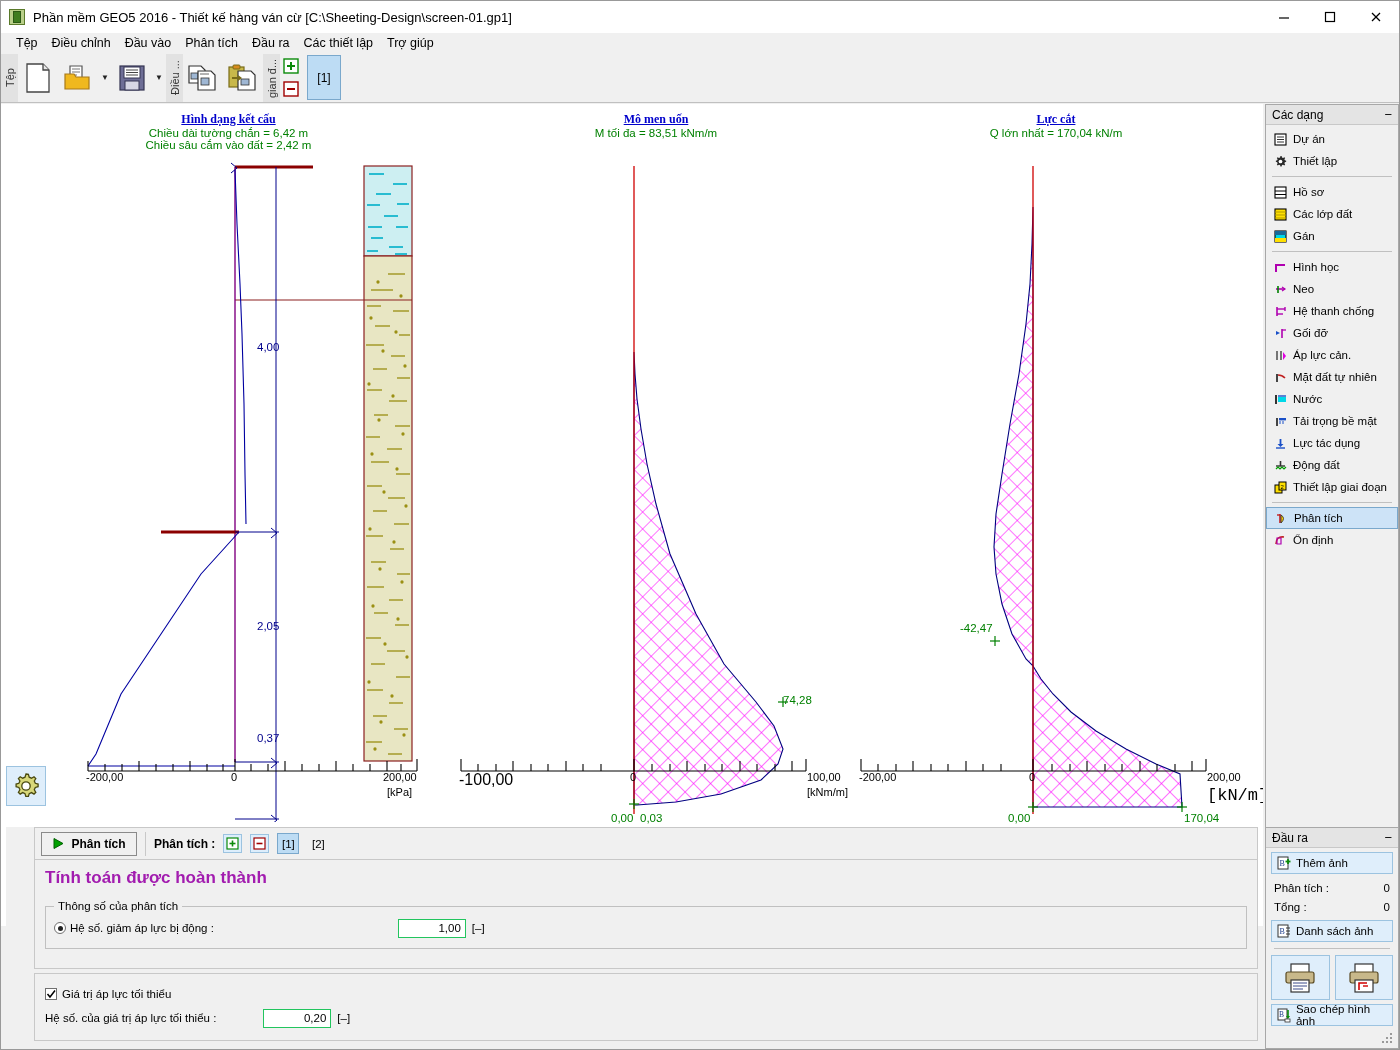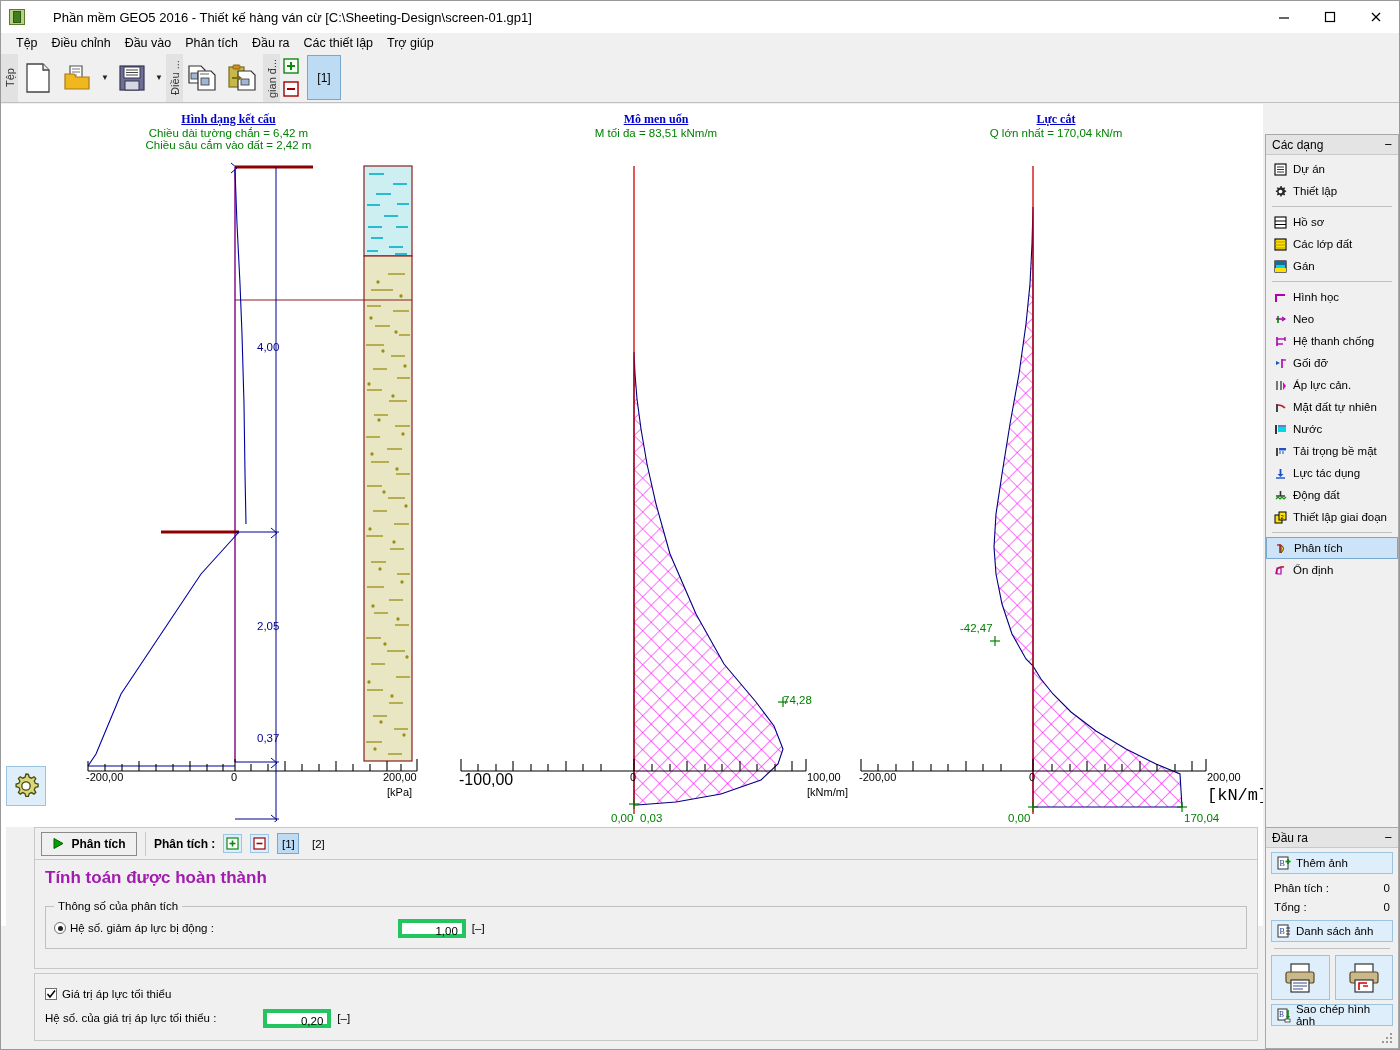--- a/index.html
+++ b/index.html
@@ -15,21 +15,21 @@
     width: 1400px; height: 1050px;
     position: relative;
     background: #f0f0f0;
     border: 1px solid #999;
   }
 
   
   #titlebar {
     position: absolute; left: 0; top: 0; width: 1398px; height: 32px;
     background: #ffffff;
-    display: flex; align-items: center; gap: 20px;
+    display: flex; align-items: center;
   }
   #title-icon {
     width: 16px; height: 16px; margin-left: 8px; margin-right: 8px;
     position: relative; flex: none;
   }
   #title-icon .outer {
     position: absolute; inset: 0; border: 1px solid #5a7a2a; background: #b9cf8a;
   }
   #title-icon .inner {
     position: absolute; left: 4px; top: 2px; width: 8px; height: 12px;
@@ -97,21 +97,21 @@
     text-decoration: underline; font-family: "Liberation Serif", serif;
   }
   .chart-sub {
     text-align: center; font-size: 11.5px; color: #008000;
   }
   .dimtxt { font-size: 11.5px; fill: #00008b; }
 
   
   #sidebar {
     position: absolute; left: 1264px; top: 103px; width: 134px; height: 882px;
-    background: #f0f0f0; border: 1px solid #a8a8a8; margin-top: 30px;
+    background: #f0f0f0; border: 1px solid #a8a8a8;
   }
   .panel-head {
     height: 20px; background: #e4e4e4; border-bottom: 1px solid #c8c8c8;
     display: flex; align-items: center; padding: 0 6px;
     font-size: 12px; color: #000;
   }
   .panel-head .collapse { margin-left: auto; font-size: 13px; line-height: 10px; }
   .side-item {
     height: 22px; display: flex; align-items: center; padding-left: 6px;
     font-size: 11.5px; color: #000; white-space: nowrap;
@@ -193,21 +193,21 @@
   .radio.on::after {
     content: ""; position: absolute; left: 2.5px; top: 2.5px; width: 5px; height: 5px;
     border-radius: 50%; background: #222;
   }
   .chk {
     width: 12px; height: 12px; border: 1px solid #707070; background: #fff;
     margin-right: 5px; position: relative; flex: none;
     display:flex; align-items:center; justify-content:center;
   }
   .numfield {
-    width: 68px; height: 19px; background: #fff; border: 4px solid #22c55e;
+    width: 68px; height: 19px; background: #fff; border: 1px solid #22c55e;
     text-align: right; padding-right: 4px; font-size: 11.5px; line-height: 17px;
     margin-left: 8px;
   }
   .unit { margin-left: 6px; font-size: 11.5px; }
   #grip {
     position: absolute; right: 4px; bottom: 3px; width: 12px; height: 12px;
   }
 </style>
 </head>
 <body>

